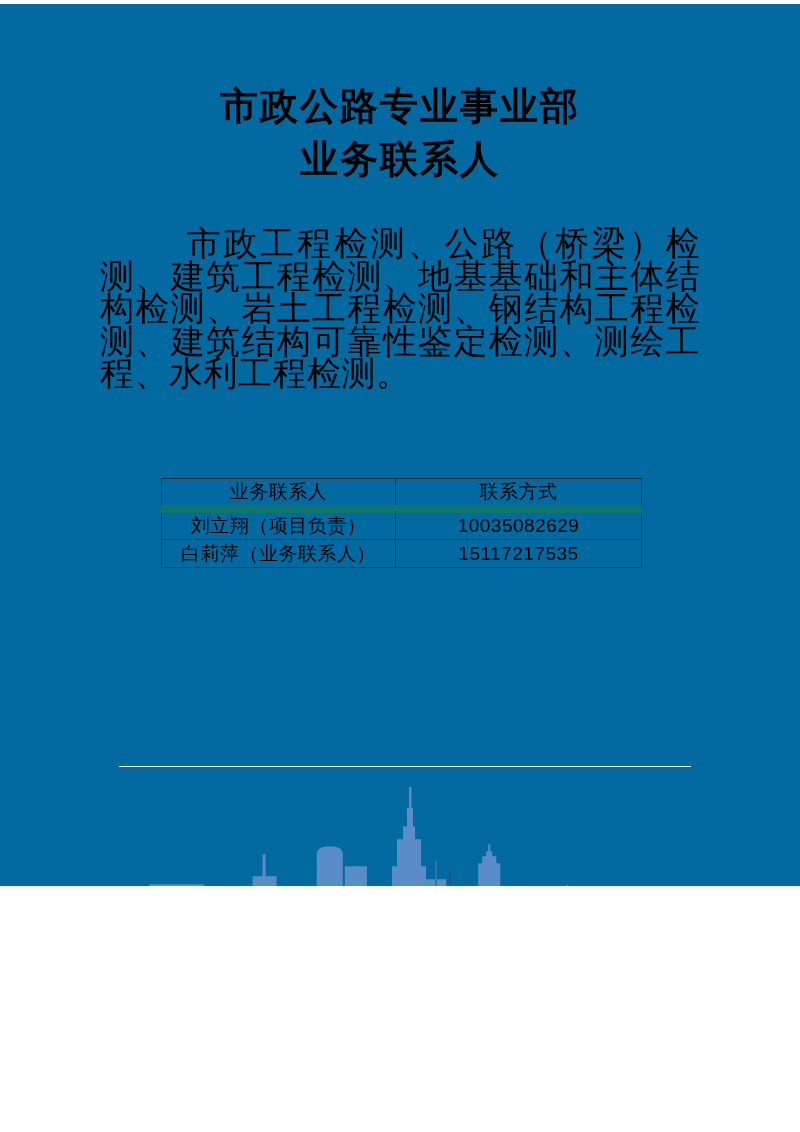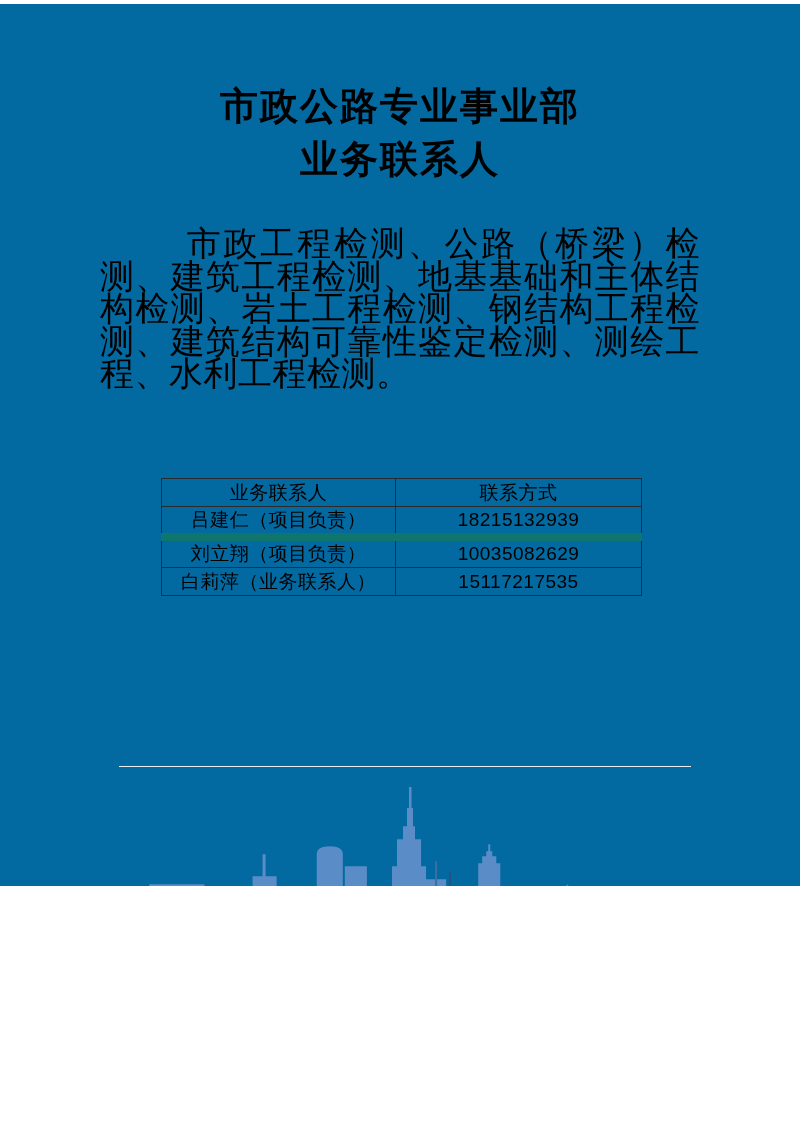--- a/index.html
+++ b/index.html
@@ -87,24 +87,20 @@
         <col class="c1">
         <col class="c2">
       </colgroup>
     <thead>
       <tr>
         <th>业务联系人</th>
         <th>联系方式</th>
       </tr>
     </thead>
     <tbody>
-      <tr>
-        <td>吕建仁（项目负责）</td>
-        <td>18215132939</td>
-      </tr>
       <tr class="sep-med">
         <td>刘立翔（项目负责）</td>
         <td>10035082629</td>
       </tr>
       <tr>
         <td>白莉萍（业务联系人）</td>
         <td>15117217535</td>
       </tr>
     </tbody>
   </table>

